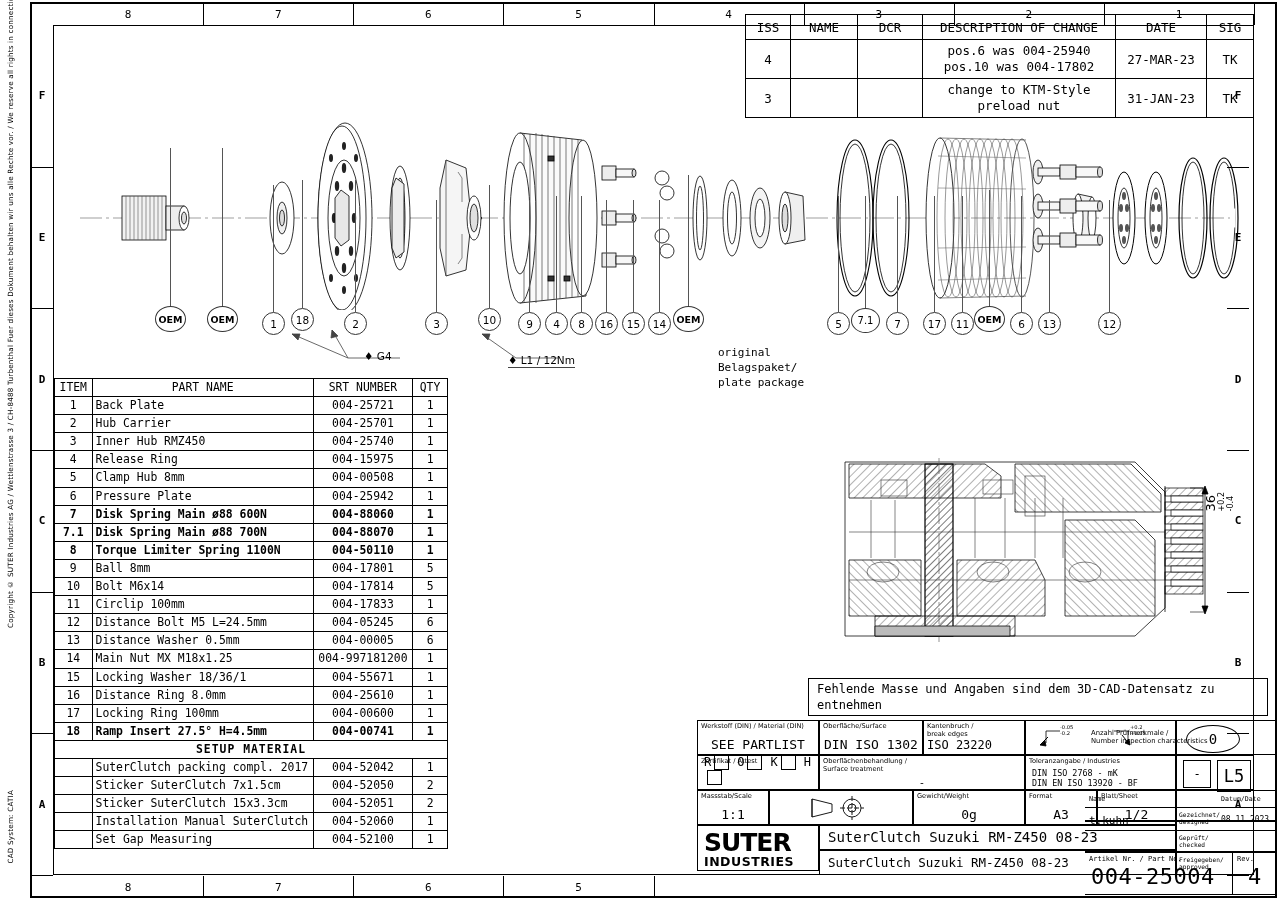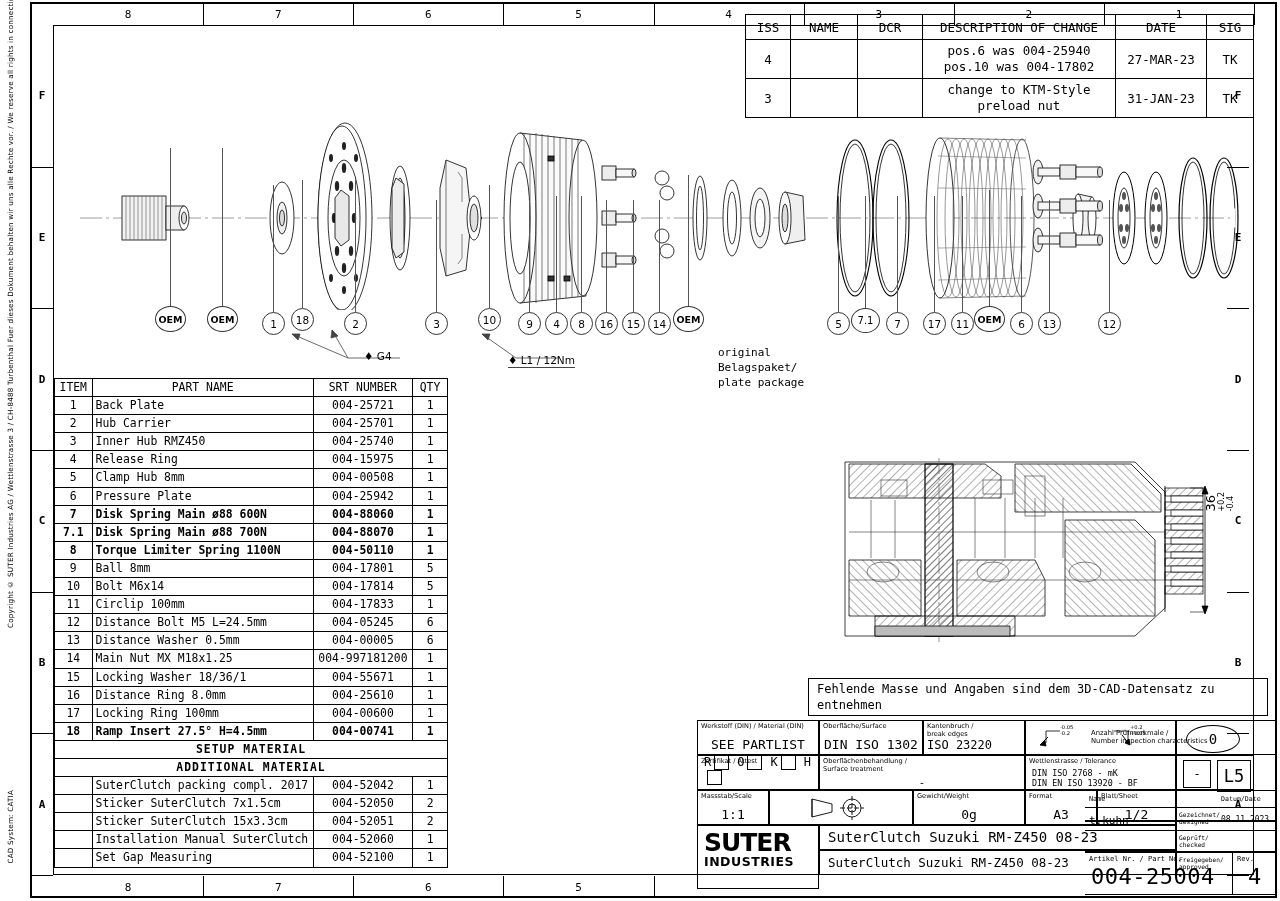--- a/index.html
+++ b/index.html
@@ -701,23 +701,20 @@
           <tr class="bold">
             <td class="c-item">18</td>
             <td class="c-name">Ramp Insert 27.5° H=4.5mm</td>
             <td class="c-srt">004-00741</td>
             <td class="c-qty">1</td>
           </tr>
           <tr>
             <td colspan="4" class="section">SETUP MATERIAL</td>
           </tr>
           <tr>
-            <td colspan="4" class="section">ADDITIONAL MATERIAL</td>
-          </tr>
-          <tr>
             <td class="c-item"></td>
             <td class="c-name">SuterClutch packing compl. 2017</td>
             <td class="c-srt">004-52042</td>
             <td class="c-qty">1</td>
           </tr>
           <tr>
             <td class="c-item"></td>
             <td class="c-name">Sticker SuterClutch 7x1.5cm</td>
             <td class="c-srt">004-52050</td>
             <td class="c-qty">2</td>
@@ -783,21 +780,21 @@
     <div class="tb" style="left:0;top:35px;width:122px;height:35px;">
       <div class="tb-lbl">Zertifikat / Attest</div>
       <div style="position:absolute;left:6px;bottom:4px;font-size:12px;" id="cert-opts"><span>R</span><span class="chk"></span><span>O</span><span class="chk"></span><span>K</span><span class="chk"></span><span>H</span><span class="chk"></span></div>
     </div>
     <div class="tb" style="left:122px;top:35px;width:206px;height:35px;">
       <div class="tb-lbl">Oberflächenbehandlung /
 Surface treatment</div>
       <div class="tb-val-s">-</div>
     </div>
     <div class="tb" style="left:328px;top:35px;width:151px;height:35px;">
-      <div class="tb-lbl">Wettlenstrasse / Tolerance</div>
+      <div class="tb-lbl">Toleranzangabe / Industries</div>
       <div style="position:absolute;left:6px;top:12px;font-size:8.4px;line-height:10px;">
         <div>DIN ISO 2768 - mK</div>
         <div>DIN EN ISO 13920 - BF</div>
       </div>
     </div>
 
     <div class="tb" style="left:0;top:70px;width:72px;height:35px;">
       <div class="tb-lbl">Massstab/Scale</div>
       <div class="tb-val">1:1</div>
     </div>
@@ -819,21 +816,21 @@
     </div>
     <div class="tb" style="left:328px;top:70px;width:72px;height:35px;">
       <div class="tb-lbl">Format</div>
       <div class="tb-val">A3</div>
     </div>
     <div class="tb" style="left:400px;top:70px;width:79px;height:35px;">
       <div class="tb-lbl">Blatt/Sheet</div>
       <div class="tb-val">1/2</div>
     </div>
 
-    <div class="tb" style="left:0;top:105px;width:122px;height:64px;">
+    <div class="tb" style="left:0;top:105px;width:122px;height:46px;">
       <div style="position:absolute;left:6px;top:4px;">
         <div class="suter-word">SUTER</div>
         <div class="suter-ind">INDUSTRIES</div>
       </div>
     </div>
     <div class="tb" style="left:122px;top:105px;width:357px;height:25px;">
       <div style="position:absolute;left:8px;top:3px;font-size:14px;">SuterClutch Suzuki RM-Z450 08-23</div>
     </div>
     <div class="tb" style="left:122px;top:130px;width:357px;height:25px;">
       <div style="position:absolute;left:8px;top:4px;font-size:12.5px;">SuterClutch Suzuki RM-Z450 08-23</div>

